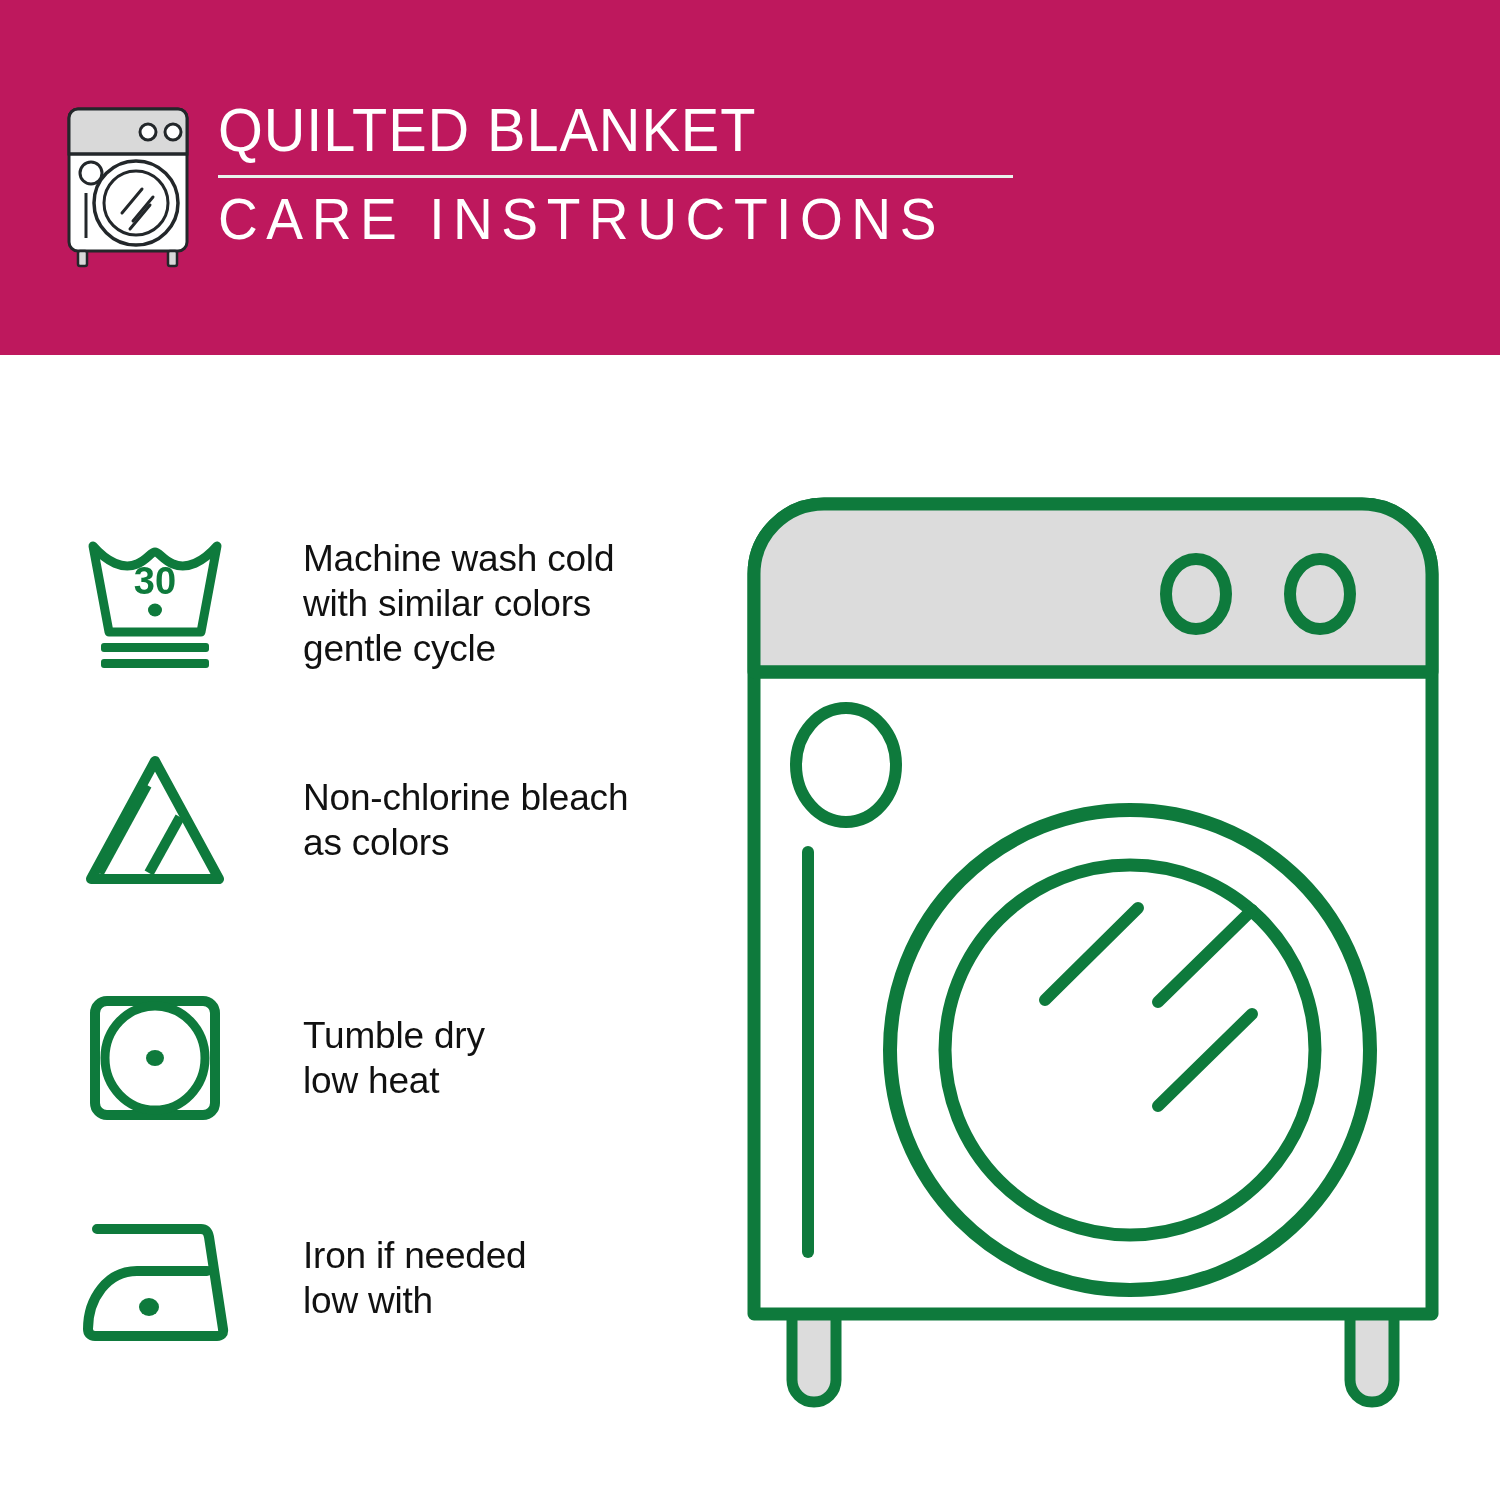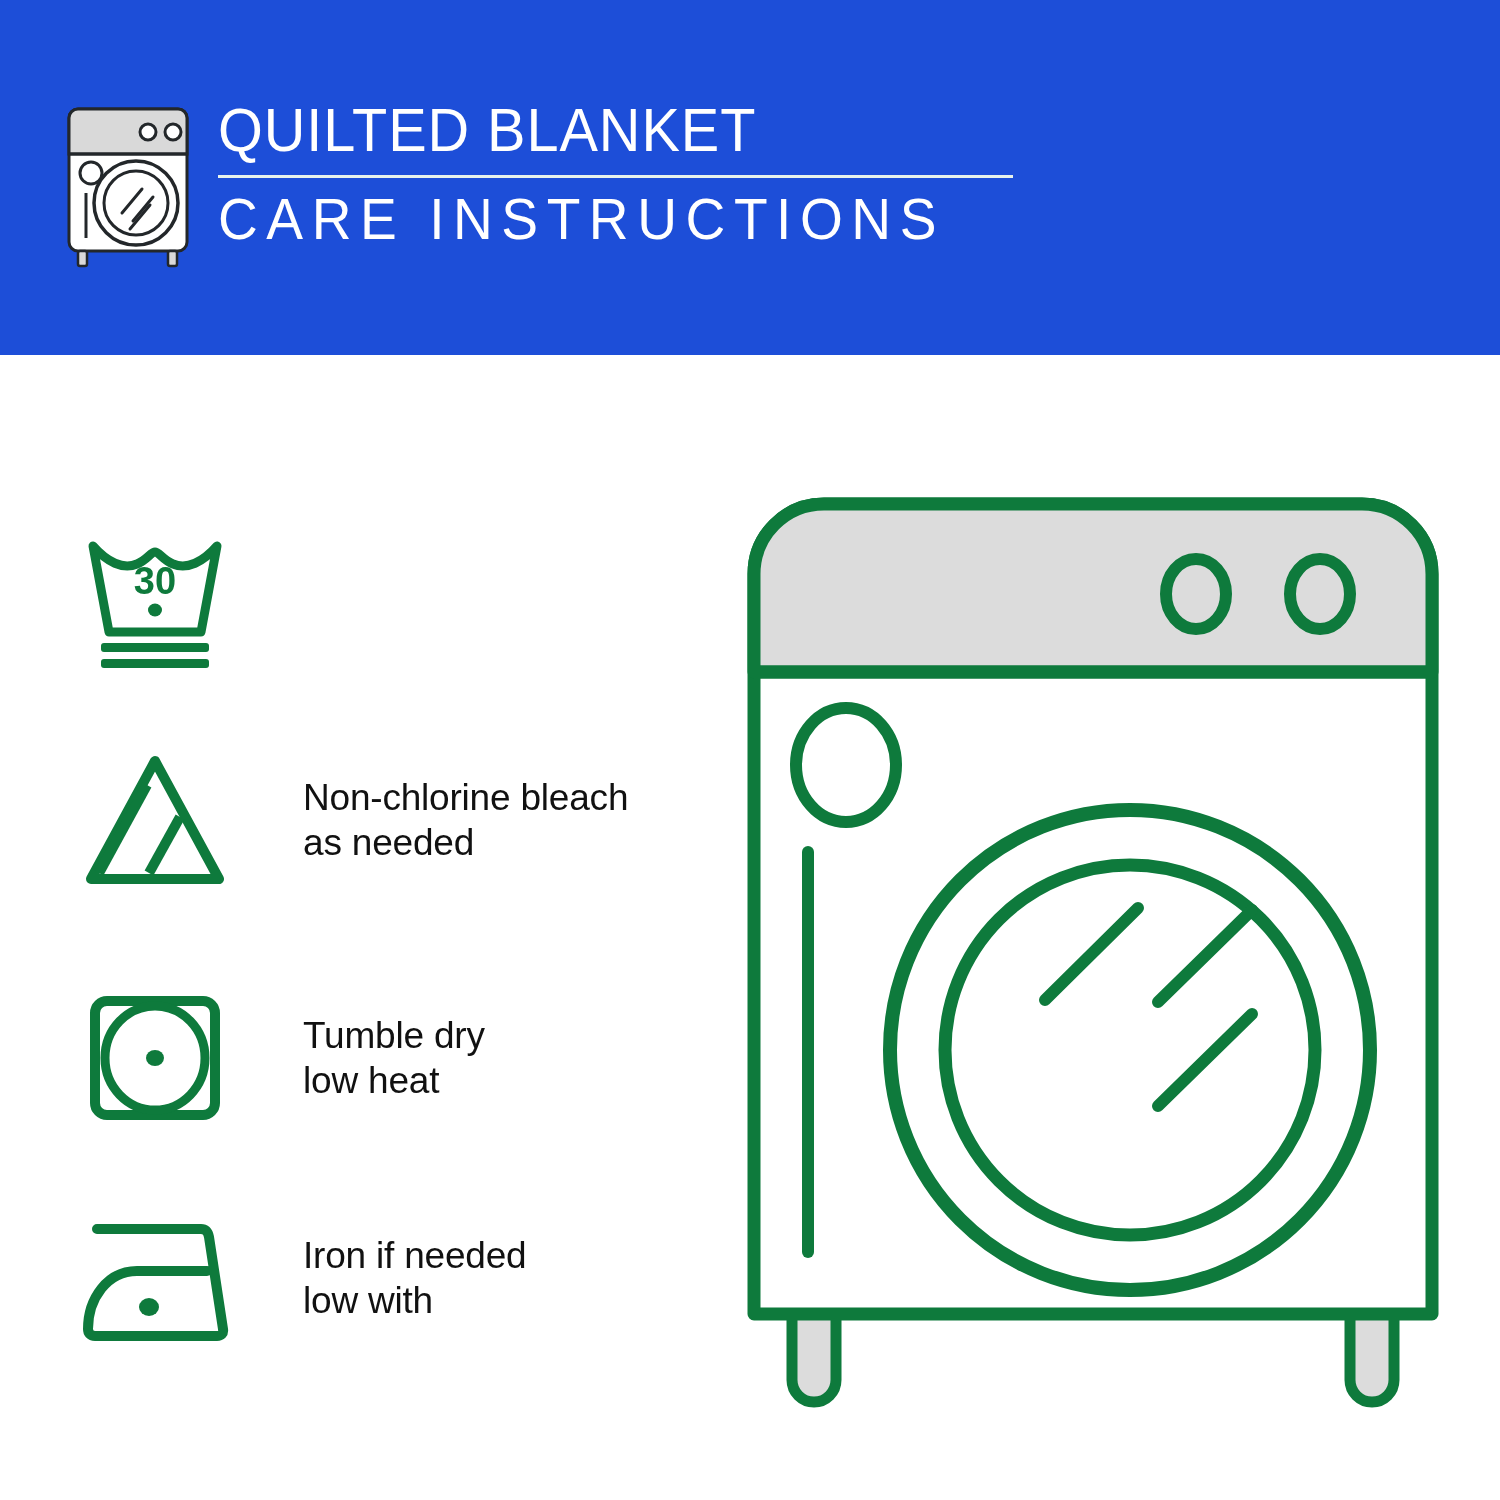--- a/index.html
+++ b/index.html
@@ -15,21 +15,21 @@
     position: relative;
   }
 
   
   .banner {
     position: absolute;
     left: 0;
     top: 0;
     width: 1500px;
     height: 355px;
-    background: #1d4ed8;
+    background: #be185d;
   }
   .banner-inner {
     position: absolute;
     left: 60px;
     top: 95px;
     width: 960px;
     height: 180px;
   }
   .brand-logo {
     position: absolute;
@@ -158,30 +158,33 @@
 <div class="care-list">
 
   <div class="care-row r1">
     <svg class="care-symbol" viewBox="0 0 160 150">
       <path d="M18 18 L34 104 L126 104 L142 18 C128 34 112 42 98 36 C88 32 84 24 80 24 C76 24 72 32 62 36 C48 42 32 34 18 18 Z" fill="none" stroke="#0e7a3c" stroke-width="9" stroke-linejoin="round" stroke-linecap="round"></path>
       <text x="80" y="66" text-anchor="middle" font-family="'Liberation Sans', sans-serif" font-size="38" font-weight="700" fill="#0e7a3c">30</text>
       <ellipse cx="80" cy="82" rx="7" ry="6.5" fill="#0e7a3c"></ellipse>
       <rect x="26" y="115" width="108" height="9" rx="3" fill="#0e7a3c"></rect>
       <rect x="26" y="131" width="108" height="9" rx="3" fill="#0e7a3c"></rect>
     </svg>
+    <div class="care-text">Machine wash cold
+with similar colors
+gentle cycle</div>
   </div>
 
   <div class="care-row r2">
     <svg class="care-symbol" viewBox="0 0 160 150">
       <path d="M80 16 L144 134 L16 134 Z" fill="none" stroke="#0e7a3c" stroke-width="10" stroke-linejoin="round"></path>
       <line x1="72" y1="40" x2="24" y2="128" stroke="#0e7a3c" stroke-width="10" stroke-linecap="butt"></line>
       <line x1="105" y1="72" x2="74" y2="128" stroke="#0e7a3c" stroke-width="10" stroke-linecap="butt"></line>
     </svg>
     <div class="care-text">Non-chlorine bleach
-as needed</div>
+as colors</div>
   </div>
 
   <div class="care-row r3">
     <svg class="care-symbol" viewBox="0 0 160 150">
       <rect x="20" y="18" width="120" height="114" rx="12" fill="none" stroke="#0e7a3c" stroke-width="10"></rect>
       <ellipse cx="80" cy="75" rx="50" ry="52" fill="none" stroke="#0e7a3c" stroke-width="9"></ellipse>
       <ellipse cx="80" cy="75" rx="9" ry="8" fill="#0e7a3c"></ellipse>
     </svg>
     <div class="care-text">Tumble dry
 low heat</div>

